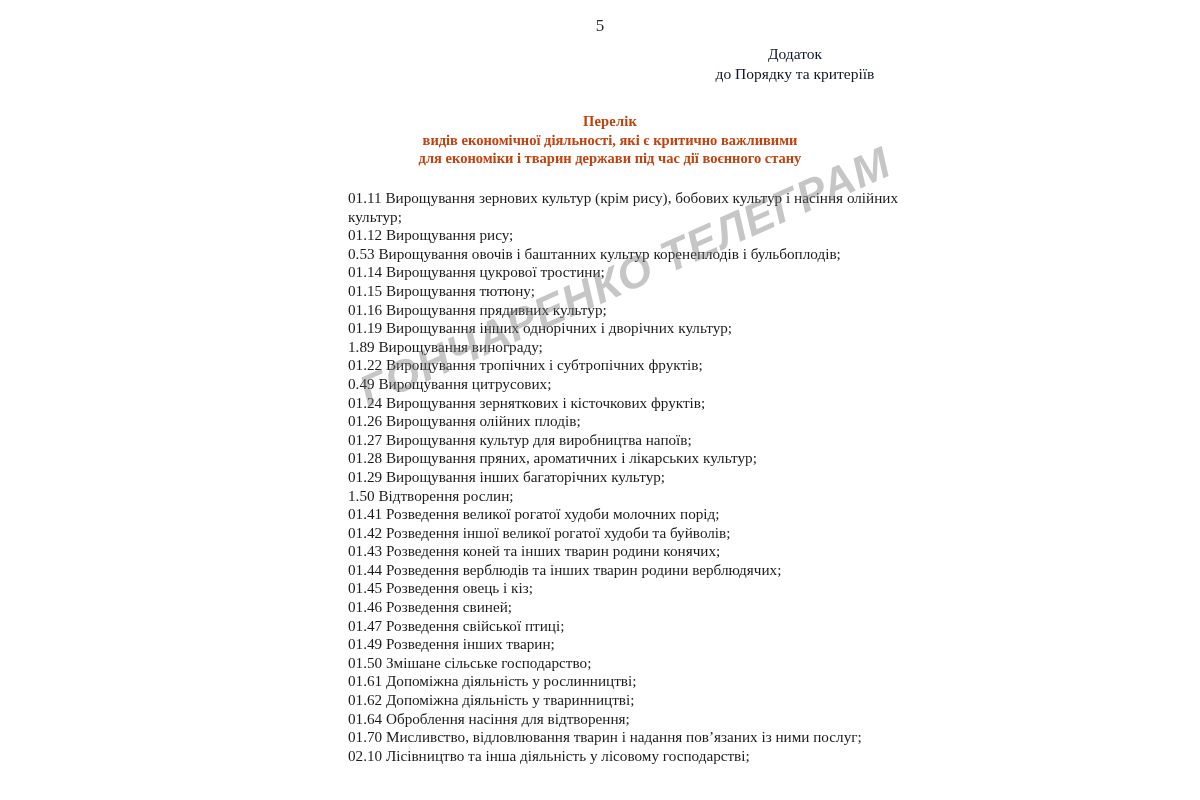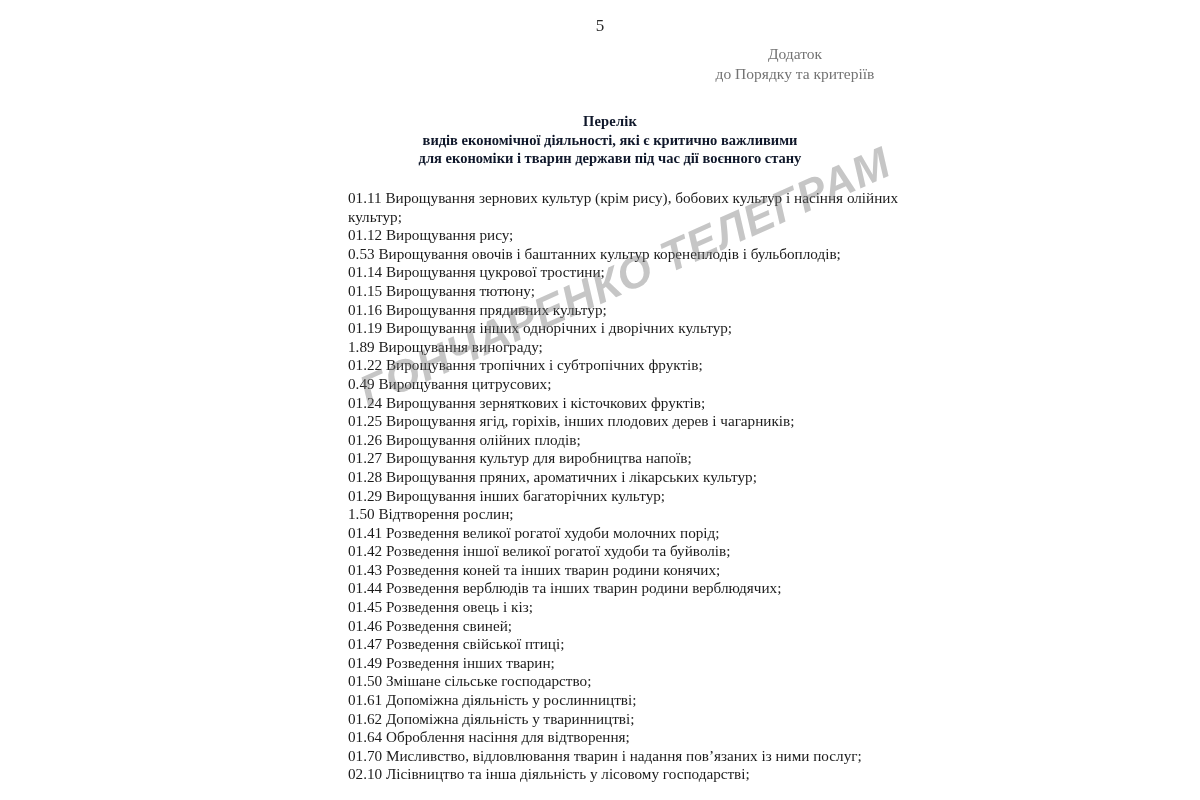--- a/index.html
+++ b/index.html
@@ -40,35 +40,35 @@
 
   
   .doc-header {
     position: absolute;
     top: 44px;
     left: 660px;
     width: 270px;
     text-align: center;
     font-size: 15.5px;
     line-height: 19.5px;
-    color: #737373;
+    color: #0f172a;
   }
   .doc-header div { white-space: nowrap; }
 
   
   .doc-title {
     position: absolute;
     top: 112px;
     left: 300px;
     width: 620px;
     text-align: center;
     font-weight: bold;
     font-size: 14.5px;
     line-height: 18.5px;
-    color: #0f172a;
+    color: #c2410c;
   }
   .doc-title .title-line { white-space: nowrap; }
   .doc-title .title-main { letter-spacing: 0.2px; }
 
   
   .activity-list {
     position: absolute;
     top: 189px;
     left: 348px;
     width: 560px;
@@ -126,21 +126,20 @@
       <p class="activity-item">01.12 Вирощування рису;</p>
       <p class="activity-item">0.53 Вирощування овочів і баштанних культур коренеплодів і бульбоплодів;</p>
       <p class="activity-item">01.14 Вирощування цукрової тростини;</p>
       <p class="activity-item">01.15 Вирощування тютюну;</p>
       <p class="activity-item">01.16 Вирощування прядивних культур;</p>
       <p class="activity-item">01.19 Вирощування інших однорічних і дворічних культур;</p>
       <p class="activity-item">1.89 Вирощування винограду;</p>
       <p class="activity-item">01.22 Вирощування тропічних і субтропічних фруктів;</p>
       <p class="activity-item">0.49 Вирощування цитрусових;</p>
       <p class="activity-item">01.24 Вирощування зерняткових і кісточкових фруктів;</p>
-      <p class="activity-item">01.25 Вирощування ягід, горіхів, інших плодових дерев і чагарників;</p>
       <p class="activity-item">01.26 Вирощування олійних плодів;</p>
       <p class="activity-item">01.27 Вирощування культур для виробництва напоїв;</p>
       <p class="activity-item">01.28 Вирощування пряних, ароматичних і лікарських культур;</p>
       <p class="activity-item">01.29 Вирощування інших багаторічних культур;</p>
       <p class="activity-item">1.50 Відтворення рослин;</p>
       <p class="activity-item">01.41 Розведення великої рогатої худоби молочних порід;</p>
       <p class="activity-item">01.42 Розведення іншої великої рогатої худоби та буйволів;</p>
       <p class="activity-item">01.43 Розведення коней та інших тварин родини конячих;</p>
       <p class="activity-item">01.44 Розведення верблюдів та інших тварин родини верблюдячих;</p>
       <p class="activity-item">01.45 Розведення овець і кіз;</p>

